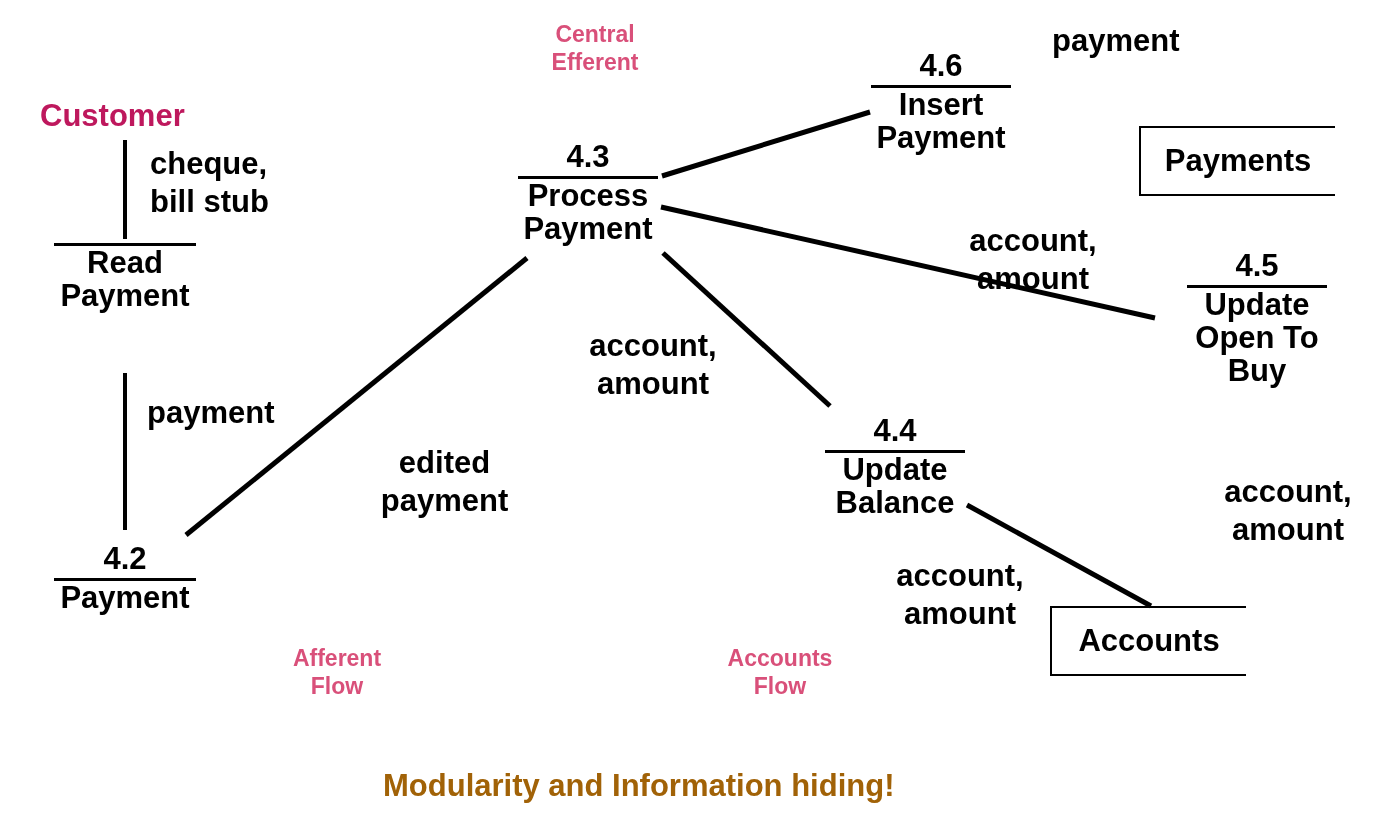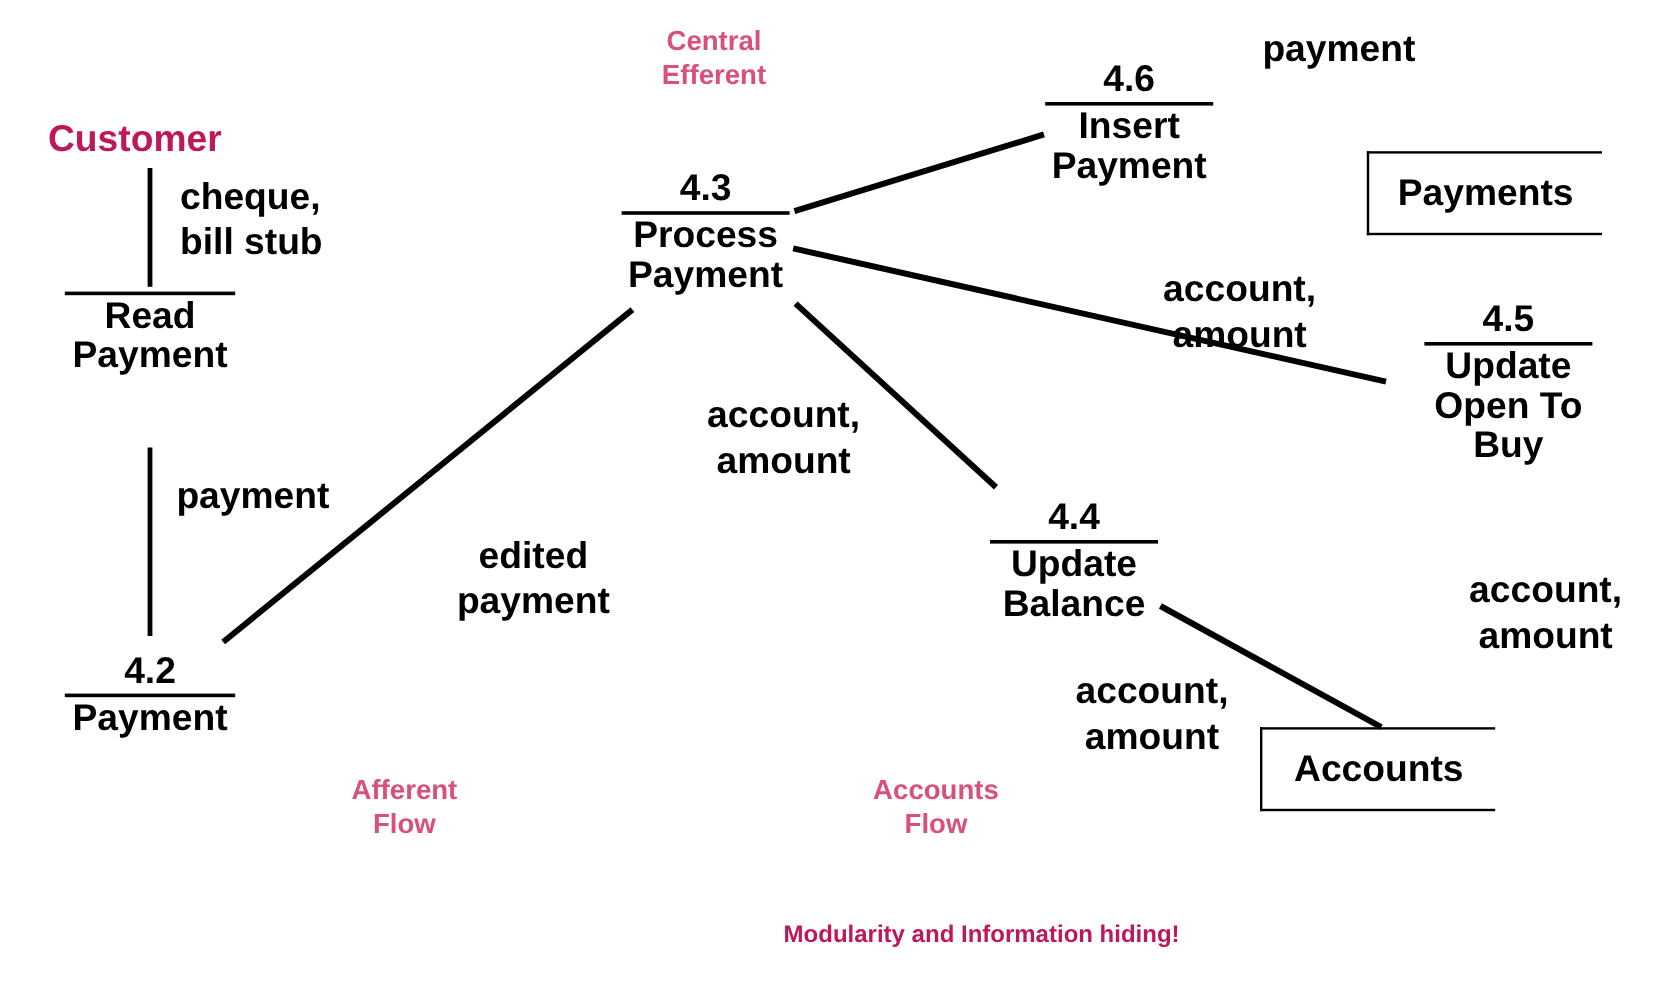--- a/index.html
+++ b/index.html
@@ -82,23 +82,23 @@
   .external {
     position: absolute;
     font-weight: bold;
     font-size: 31px;
     color: #be185d;
     white-space: nowrap;
   }
   .caption {
     position: absolute;
     font-weight: bold;
-    font-size: 20px;
-    color: #be185d;
-    text-align: right;
+    font-size: 31px;
+    color: #a16207;
+    text-align: left;
     white-space: nowrap;
   }
 </style>
 </head>
 <body>
 
 <div id="canvas">
 
   <svg id="edges" viewBox="0 0 1400 826">
 

